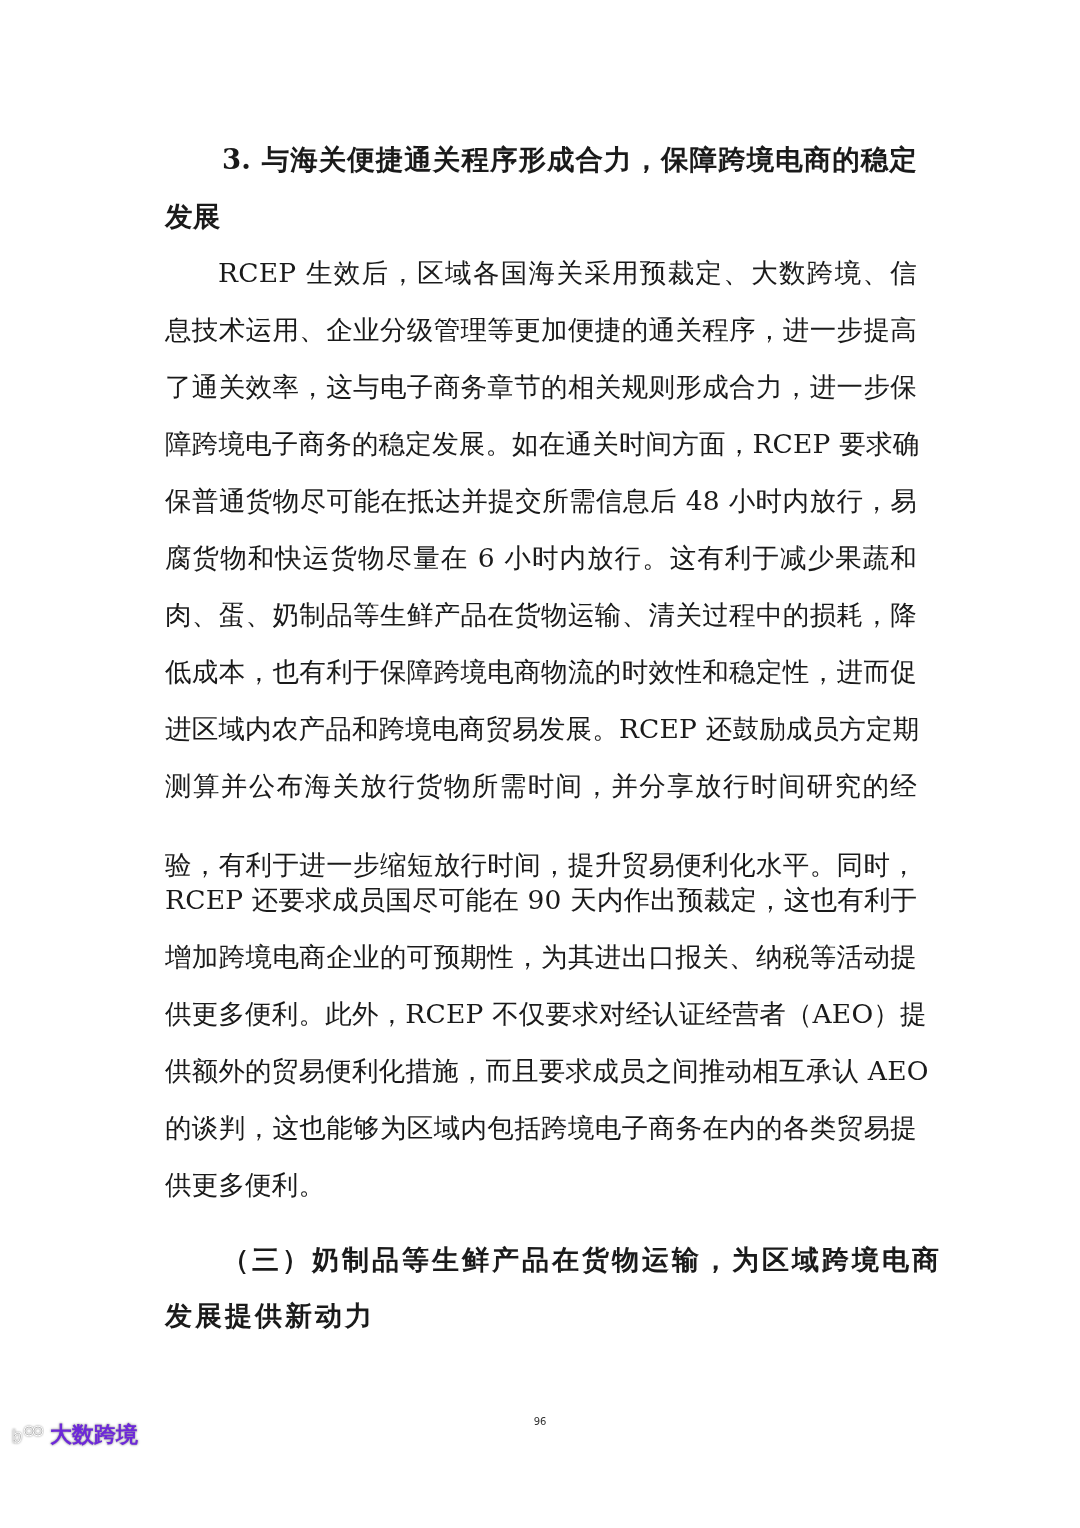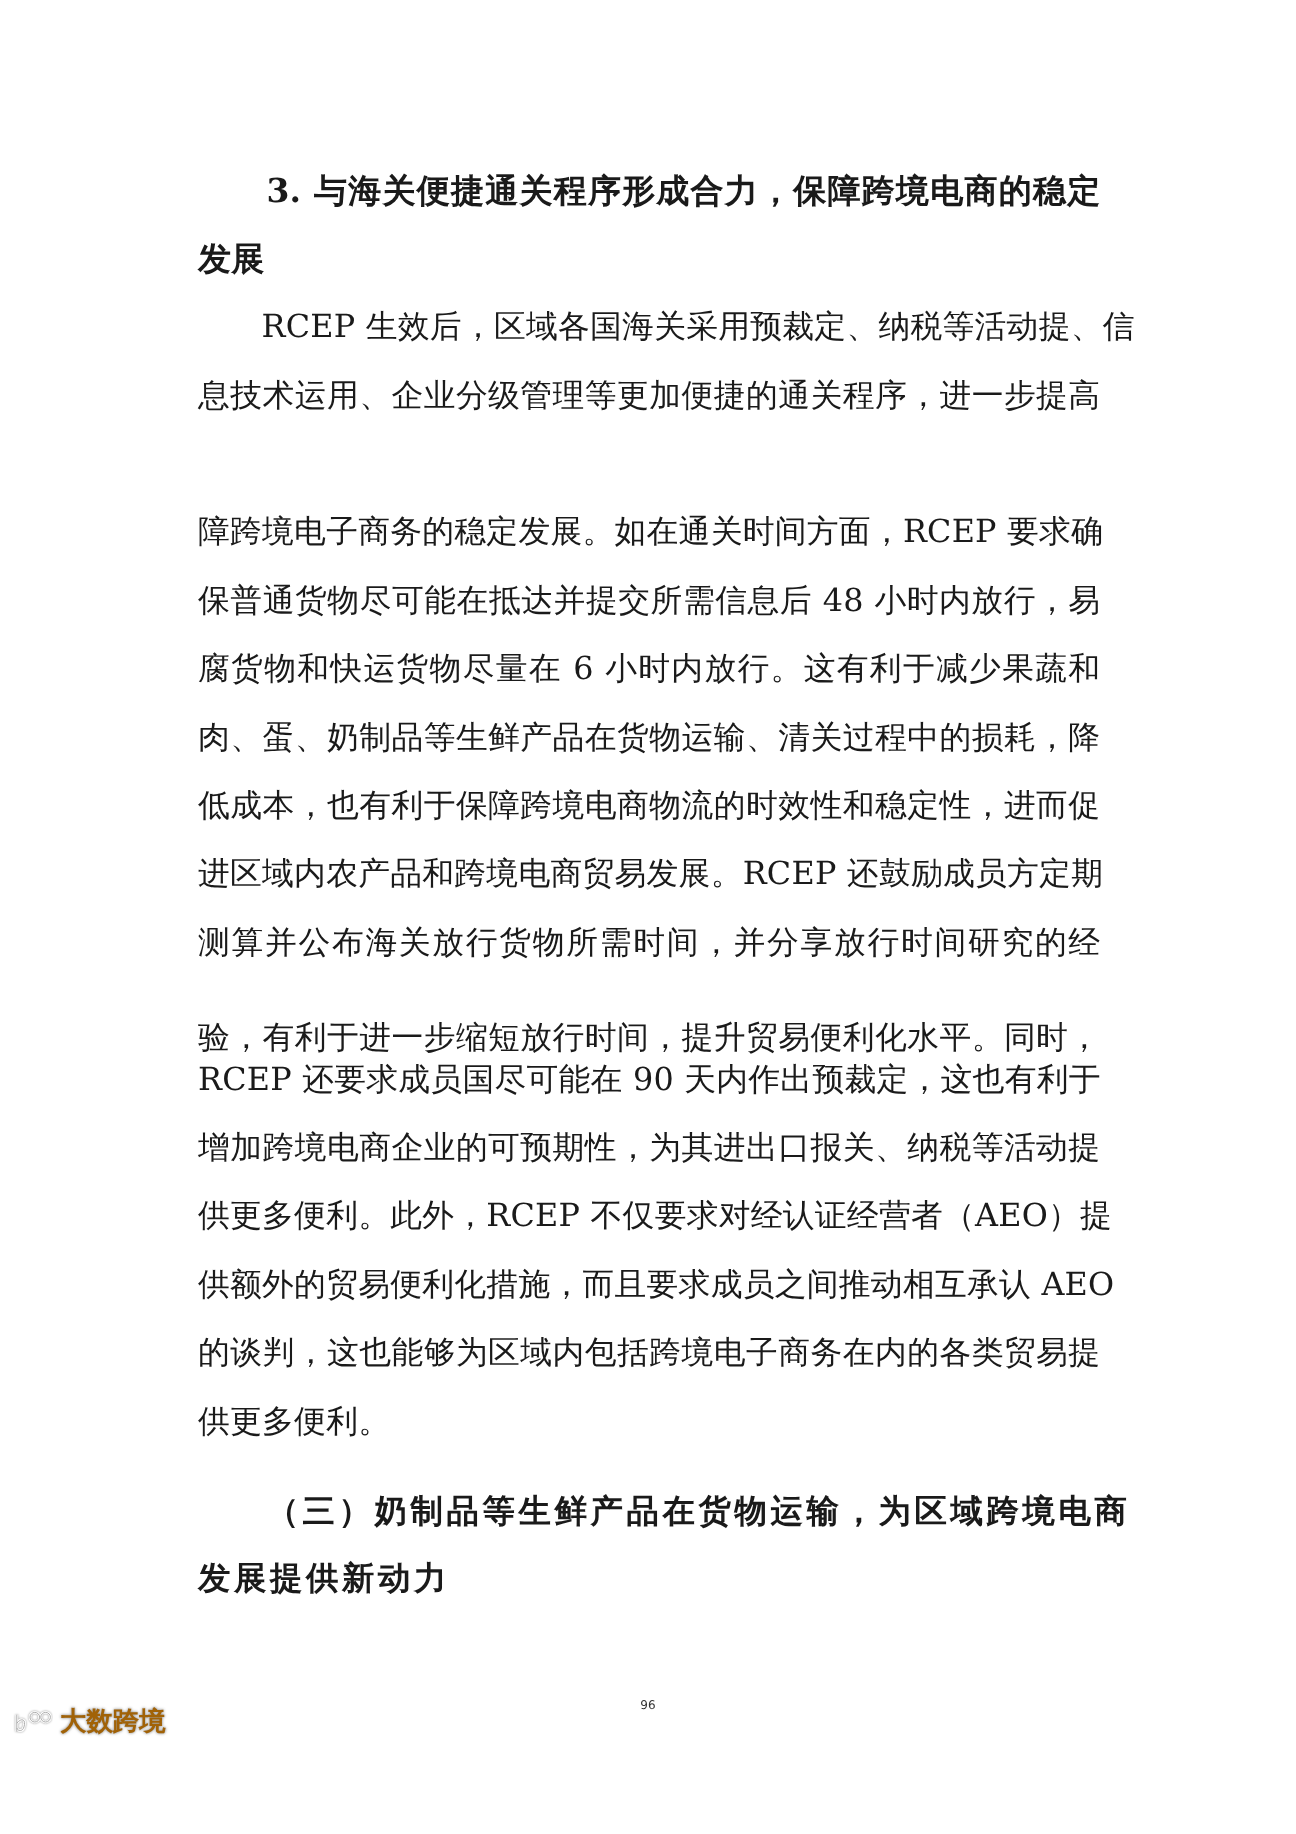--- a/index.html
+++ b/index.html
@@ -30,37 +30,38 @@
     .section-h { font-weight: bold; font-size: 27px; letter-spacing: 3px; }
     .section-h.indent { left: 222px; width: 695px; }
     .page-number {
       position: absolute; left: 0; width: 1080px; top: 1416px;
       text-align: center; font-family: "DejaVu Sans", "Liberation Sans", sans-serif;
       font-size: 10px; color: #333;
     }
     .watermark {
       position: absolute; left: 10px; top: 1420px;
       display: flex; align-items: center; gap: 6px;
-      color: #a16207;
+      color: #6d28d9;
       font-family: "DejaVu Sans", "Liberation Sans", sans-serif;
       font-size: 22px; font-weight: bold;
       text-shadow: 0 0 2px #9a9a9a, 0 0 3px #b5b5b5;
     }
     .wm-logo { display: inline-block; width: 34px; height: 24px; }
   </style>
 </head>
 <body>
 
 <div class="page">
 
   <div class="line h3 indent" style="top:139px;">3. 与海关便捷通关程序形成合力，保障跨境电商的稳定</div>
   <div class="line h3 last" style="top:196px;">发展</div>
 
-  <div class="line indent" style="top:253px;">RCEP 生效后，区域各国海关采用预裁定、纳税等活动提、信</div>
+  <div class="line indent" style="top:253px;">RCEP 生效后，区域各国海关采用预裁定、大数跨境、信</div>
   <div class="line" style="top:310px;">息技术运用、企业分级管理等更加便捷的通关程序，进一步提高</div>
+  <div class="line" style="top:367px;">了通关效率，这与电子商务章节的相关规则形成合力，进一步保</div>
   <div class="line" style="top:424px;">障跨境电子商务的稳定发展。如在通关时间方面，RCEP 要求确</div>
   <div class="line" style="top:481px;">保普通货物尽可能在抵达并提交所需信息后 48 小时内放行，易</div>
   <div class="line" style="top:538px;">腐货物和快运货物尽量在 6 小时内放行。这有利于减少果蔬和</div>
   <div class="line" style="top:595px;">肉、蛋、奶制品等生鲜产品在货物运输、清关过程中的损耗，降</div>
   <div class="line" style="top:652px;">低成本，也有利于保障跨境电商物流的时效性和稳定性，进而促</div>
   <div class="line" style="top:709px;">进区域内农产品和跨境电商贸易发展。RCEP 还鼓励成员方定期</div>
   <div class="line" style="top:766px;">测算并公布海关放行货物所需时间，并分享放行时间研究的经</div>
   <div class="line" style="top:823px;margin-top:22px;">验，有利于进一步缩短放行时间，提升贸易便利化水平。同时，</div>
   <div class="line" style="top:880px;">RCEP 还要求成员国尽可能在 90 天内作出预裁定，这也有利于</div>
   <div class="line" style="top:937px;">增加跨境电商企业的可预期性，为其进出口报关、纳税等活动提</div>

